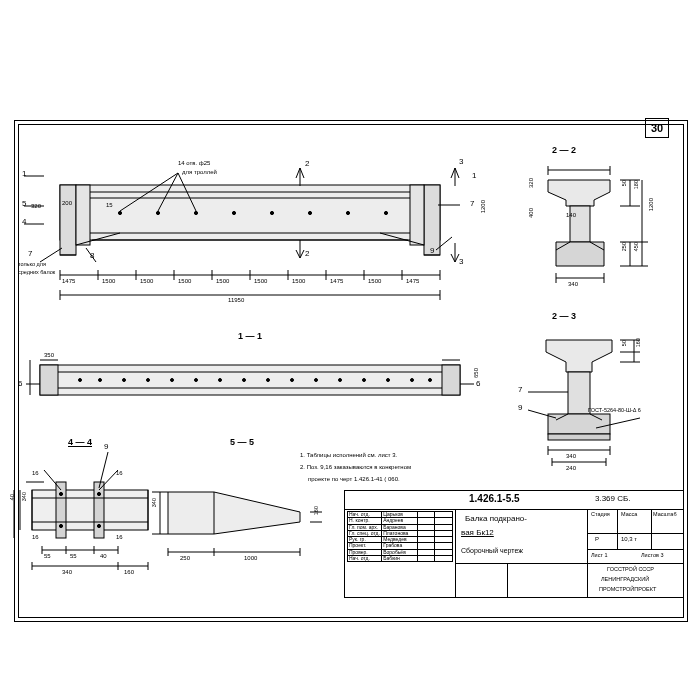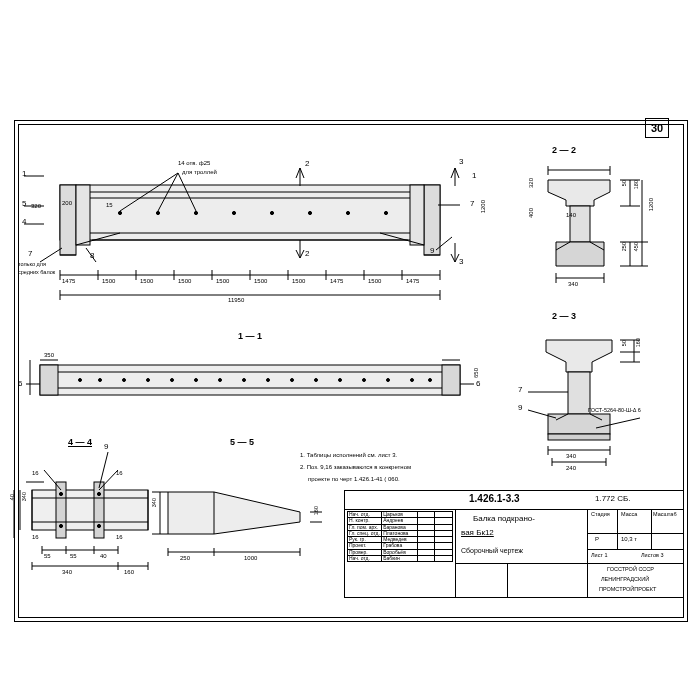--- a/index.html
+++ b/index.html
@@ -333,22 +333,22 @@
     <div class="cellline" style="left:110px;top:18px;width:1px;height:88px;"></div>
     <div class="cellline" style="left:242px;top:18px;width:1px;height:88px;"></div>
     <div class="cellline" style="left:0px;top:18px;width:338px;height:1px;"></div>
     <div class="cellline" style="left:242px;top:42px;width:96px;height:1px;"></div>
     <div class="cellline" style="left:242px;top:58px;width:96px;height:1px;"></div>
     <div class="cellline" style="left:110px;top:72px;width:228px;height:1px;"></div>
     <div class="cellline" style="left:272px;top:18px;width:1px;height:40px;"></div>
     <div class="cellline" style="left:306px;top:18px;width:1px;height:40px;"></div>
     <div class="cellline" style="left:162px;top:72px;width:1px;height:34px;"></div>
 
-    <div class="lbl s10" style="left:124px;top:3px;font-weight:bold;">1.426.1-3.3</div>
-    <div class="lbl s8" style="left:250px;top:4px;">1.772 СБ.</div>
+    <div class="lbl s10" style="left:124px;top:3px;font-weight:bold;">1.426.1-5.5</div>
+    <div class="lbl s8" style="left:250px;top:4px;">3.369 СБ.</div>
 
     <table class="tbl" style="left:2px;top:20px;width:106px;">
       <tbody>
           <tr>
             <td style="width:34px;">Нач. отд.</td>
             <td style="width:34px;">Царьков</td>
             <td style="width:18px;"></td>
             <td style="width:18px;"></td>
           </tr>
       <tr>
@@ -389,21 +389,21 @@
           </tr>
       <tr>
             <td>Нач. отд.</td>
             <td>Бабкин</td>
             <td></td>
             <td></td>
           </tr>
     </tbody>
       </table>
 
-    <div class="lbl s8" style="left:128px;top:24px;">Балка подкрано-</div>
+    <div class="lbl s8" style="left:120px;top:24px;">Балка подкрано-</div>
     <div class="lbl s8" style="left:116px;top:38px;text-decoration:underline;">вая Бк12</div>
     <div class="lbl s7" style="left:116px;top:56px;font-size:7px;">Сборочный  чертеж</div>
 
     <div class="lbl s5" style="left:246px;top:21px;">Стадия</div>
     <div class="lbl s5" style="left:276px;top:21px;">Масса</div>
     <div class="lbl s5" style="left:308px;top:21px;">Масштаб</div>
     <div class="lbl s6" style="left:250px;top:45px;">Р</div>
     <div class="lbl s6" style="left:276px;top:45px;">10,3 т</div>
 
     <div class="lbl s5" style="left:246px;top:62px;">Лист 1</div>

